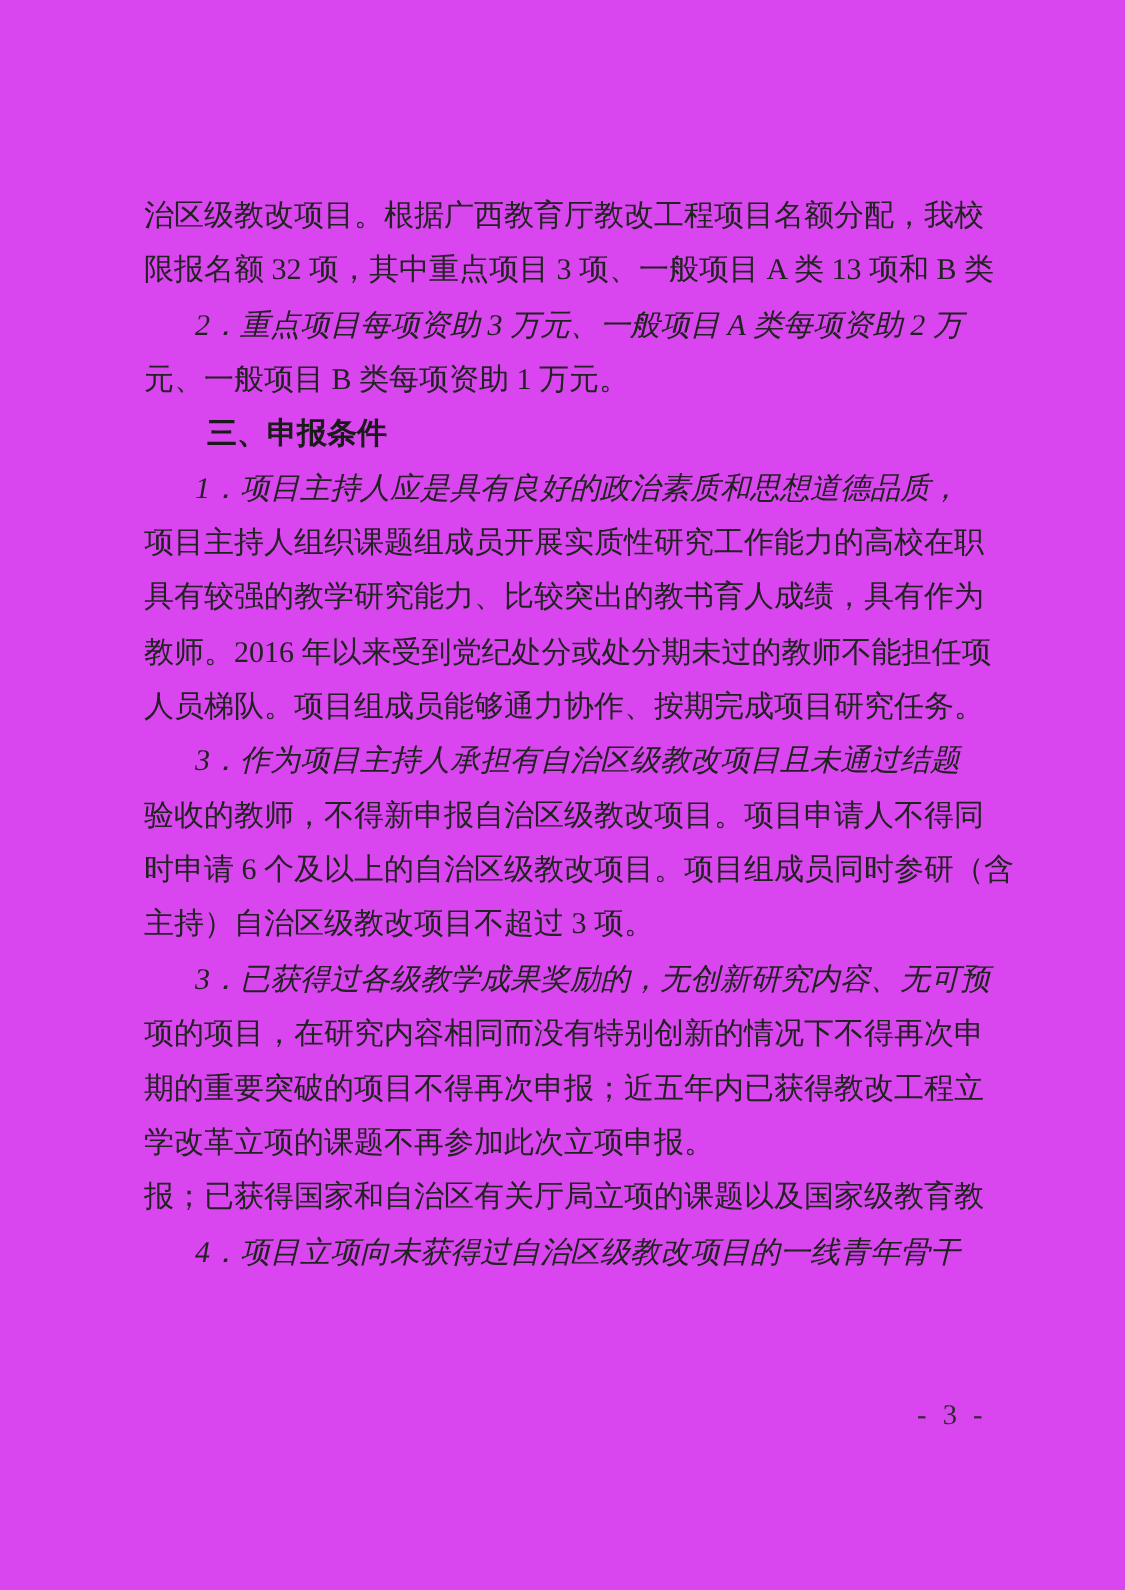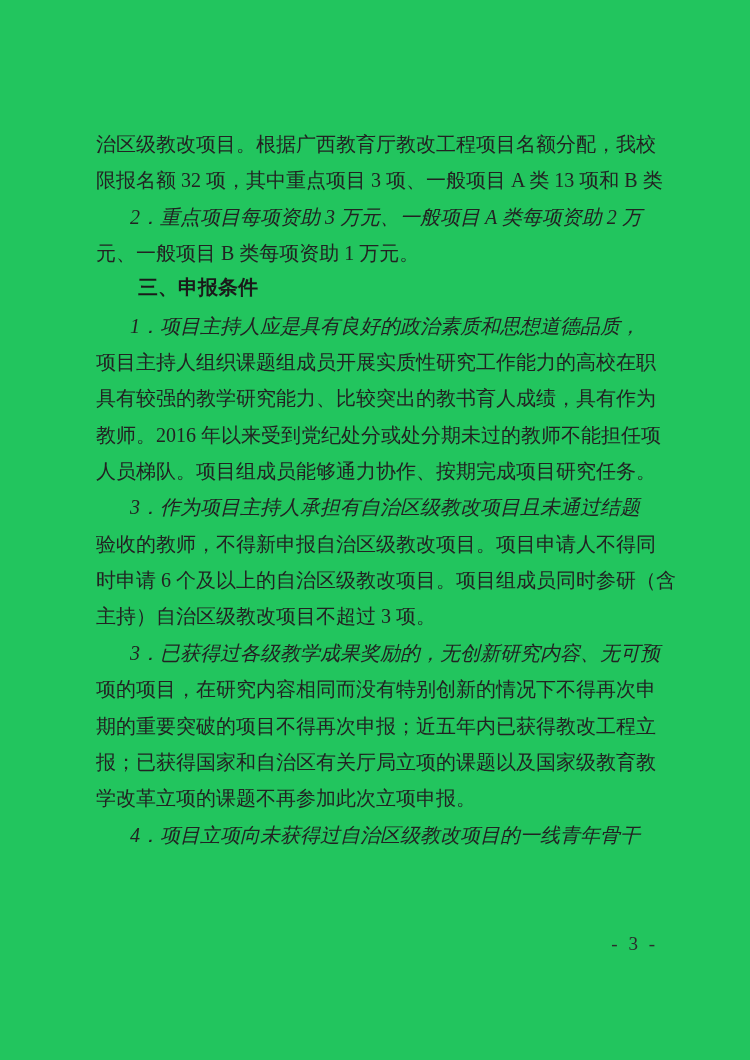--- a/index.html
+++ b/index.html
@@ -4,21 +4,21 @@
 <style>
   html, body {
     margin: 0;
     padding: 0;
     background: #ffffff;
   }
   .page {
     position: relative;
     width: 750px;
     height: 1060px;
-    background: #22c55e;
+    background: #d946ef;
     overflow: hidden;
     font-family: "Liberation Serif", "DejaVu Serif", serif;
   }
   .content {
     position: absolute;
     left: 96px;
     top: 126px;
     width: 556px;
   }
   .line {
@@ -27,21 +27,21 @@
     height: 36.35px;
     white-space: nowrap;
     color: #222222;
     letter-spacing: 0;
   }
   .indent {
     padding-left: 34px;
     font-style: italic;
   }
   .heading {
-    font-family: Liberation Mono, monospace;
+    font-family: Liberation Sans, sans-serif;
     font-weight: 700;
     padding-left: 42px;
     color: #1a1a1a;
   }
   .page-number {
     position: absolute;
     top: 933px;
     right: 92px;
     font-size: 19px;
     color: #2b2b2b;
@@ -64,18 +64,18 @@
     <div class="line">具有较强的教学研究能力、比较突出的教书育人成绩，具有作为</div>
     <div class="line">教师。2016 年以来受到党纪处分或处分期未过的教师不能担任项</div>
     <div class="line">人员梯队。项目组成员能够通力协作、按期完成项目研究任务。</div>
     <div class="line indent">3．作为项目主持人承担有自治区级教改项目且未通过结题</div>
     <div class="line">验收的教师，不得新申报自治区级教改项目。项目申请人不得同</div>
     <div class="line">时申请 6 个及以上的自治区级教改项目。项目组成员同时参研（含</div>
     <div class="line">主持）自治区级教改项目不超过 3 项。</div>
     <div class="line indent">3．已获得过各级教学成果奖励的，无创新研究内容、无可预</div>
     <div class="line">项的项目，在研究内容相同而没有特别创新的情况下不得再次申</div>
     <div class="line">期的重要突破的项目不得再次申报；近五年内已获得教改工程立</div>
+    <div class="line">学改革立项的课题不再参加此次立项申报。</div>
     <div class="line">报；已获得国家和自治区有关厅局立项的课题以及国家级教育教</div>
-    <div class="line">学改革立项的课题不再参加此次立项申报。</div>
     <div class="line indent">4．项目立项向未获得过自治区级教改项目的一线青年骨干</div>
   </div>
   <div class="page-number">- 3 -</div>
 </div>
 
 </body></html>

